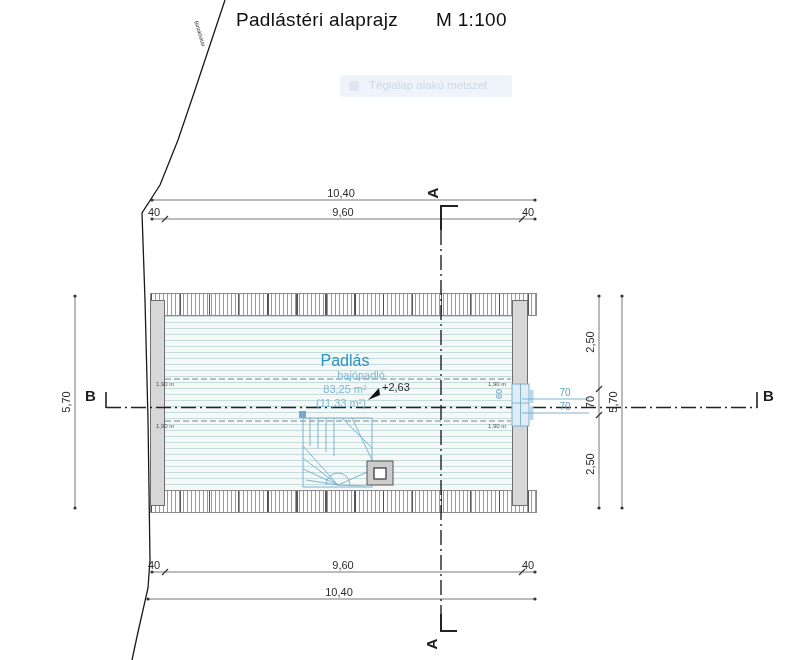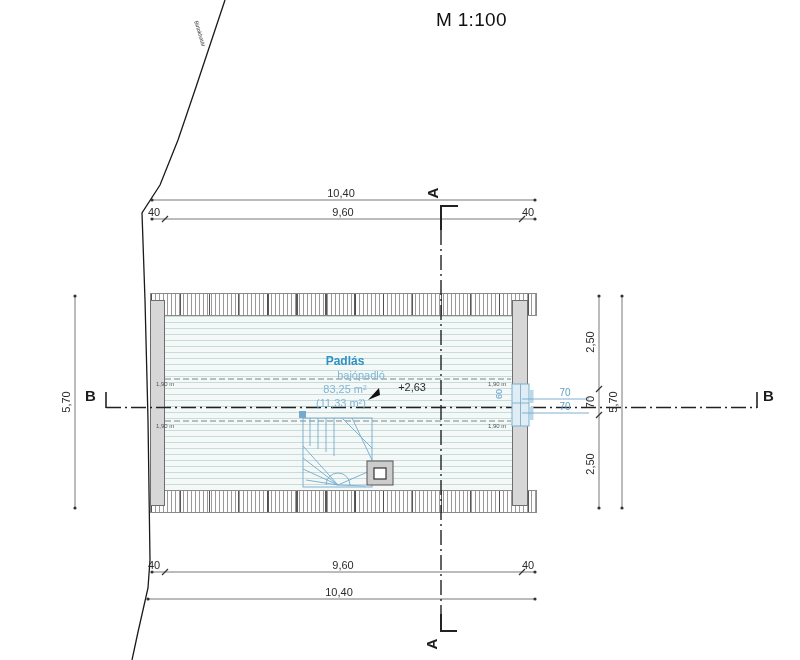--- a/index.html
+++ b/index.html
@@ -133,24 +133,29 @@
     </g>
 
     <g>
       <rect x="367" y="461" width="26" height="24" fill="#cccccc" stroke="#555" stroke-width="1"></rect>
       <rect x="374" y="468" width="12" height="11" fill="#ffffff" stroke="#333" stroke-width="1.2"></rect>
     </g>
 
     <polygon points="379,388 368,400 380,395" fill="#111"></polygon>
   </svg>
 
+  <div class="title txt" style="left:236px;top:9px">Padlástéri alaprajz</div>
   <div class="title txt" style="left:436px;top:9px">M 1:100</div>
 
   <div class="abs txt" style="left:199px;top:20px;font-size:5.5px;color:#333;transform:rotate(73deg);transform-origin:left top;white-space:nowrap">Birtokhatár</div>
 
+  <div class="tooltip">
+    <span class="tipicon"></span>
+    <span class="tiplabel">Téglalap alakú metszet</span>
+  </div>
 
   <div class="lbl txt" style="left:318px;top:187px;width:46px">10,40</div>
   <div class="lbl txt" style="left:144px;top:206px;width:20px">40</div>
   <div class="lbl txt" style="left:318px;top:206px;width:50px">9,60</div>
   <div class="lbl txt" style="left:518px;top:206px;width:20px">40</div>
 
   <div class="lbl txt" style="left:144px;top:559px;width:20px">40</div>
   <div class="lbl txt" style="left:318px;top:559px;width:50px">9,60</div>
   <div class="lbl txt" style="left:518px;top:559px;width:20px">40</div>
   <div class="lbl txt" style="left:316px;top:586px;width:46px">10,40</div>
@@ -163,24 +168,24 @@
 
   <div class="lbl blue txt" style="left:550px;top:387px;width:30px;font-size:10px">70</div>
   <div class="lbl blue txt" style="left:550px;top:401px;width:30px;font-size:10px">70</div>
   <div class="lbl blue rot txt" style="left:483px;top:388px;width:32px;font-size:9px">60</div>
 
   <div class="marker txt" style="left:428px;top:185px;transform:rotate(-90deg)">A</div>
   <div class="marker txt" style="left:427px;top:636px;transform:rotate(-90deg)">A</div>
   <div class="marker txt" style="left:85px;top:388px">B</div>
   <div class="marker txt" style="left:763px;top:388px">B</div>
 
-  <div class="lbl txt" style="left:300px;top:355px;width:90px;font-weight:bold;color:#2d93c4;font-size:12px">Padlás</div>
+  <div class="lbl txt" style="left:300px;top:355px;width:90px;font-weight:normal;color:#2d93c4;font-size:16px">Padlás</div>
   <div class="lbl txt" style="left:316px;top:369px;width:90px;color:#7fb6d6">hajópadló</div>
   <div class="lbl txt" style="left:300px;top:383px;width:90px;color:#7fb6d6">83,25 m²</div>
   <div class="lbl txt" style="left:296px;top:397px;width:90px;color:#7fb6d6">(11,33 m²)</div>
-  <div class="lbl txt" style="left:382px;top:381px;width:44px;text-align:right">+2,63</div>
+  <div class="lbl txt" style="left:382px;top:381px;width:44px;text-align:left">+2,63</div>
 
   <div class="abs tiny txt" style="left:156px;top:381px">1,90 m</div>
   <div class="abs tiny txt" style="left:488px;top:381px">1,90 m</div>
   <div class="abs tiny txt" style="left:156px;top:423px">1,90 m</div>
   <div class="abs tiny txt" style="left:488px;top:423px">1,90 m</div>
 
 </div>
 
 </body></html>

